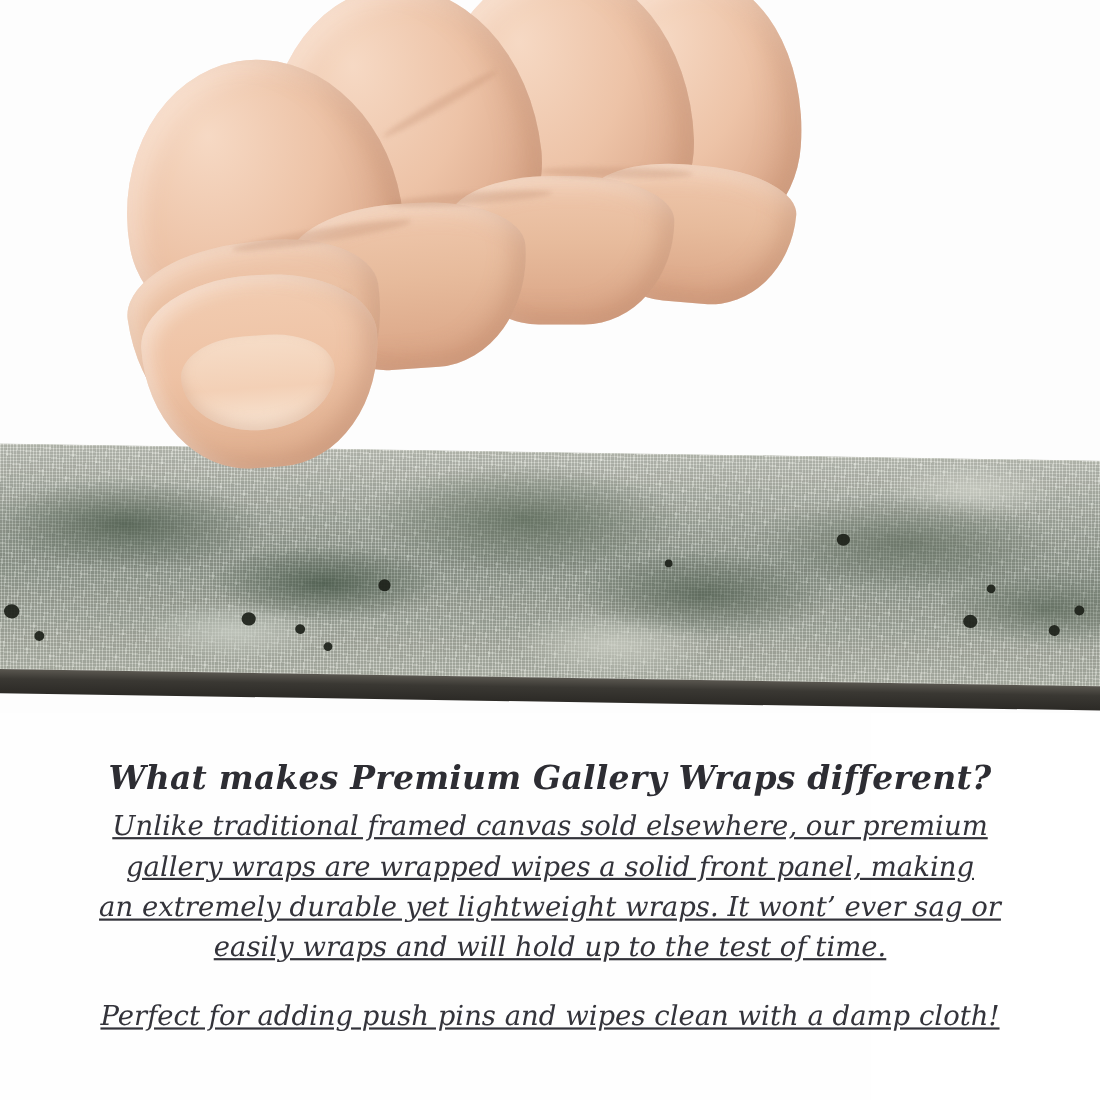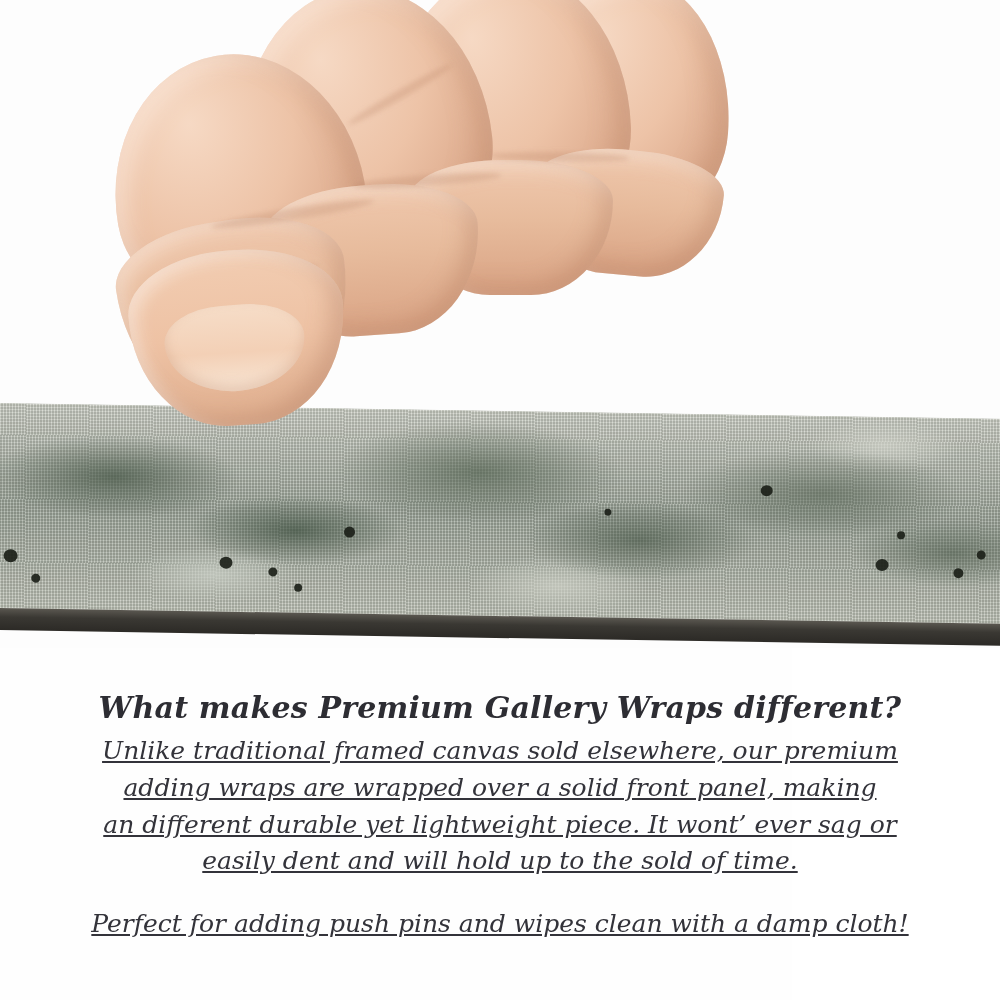--- a/index.html
+++ b/index.html
@@ -220,19 +220,19 @@
         <div class="speck" style="left:612px; top:96px;  width:7px;  height:7px;"></div>
       </div>
       <div class="canvas-edge"></div>
     </div>
 
   </div>
 
   <div class="caption">
     <h2>What makes Premium Gallery Wraps different?</h2>
     <p>Unlike traditional framed canvas sold elsewhere, our premium</p>
-    <p>adding wraps are wrapped over a solid front panel, making</p>
-    <p>an different durable yet lightweight piece. It wont’ ever sag or</p>
-    <p>easily dent and will hold up to the sold of time.</p>
+    <p>gallery wraps are wrapped wipes a solid front panel, making</p>
+    <p>an extremely durable yet lightweight wraps. It wont’ ever sag or</p>
+    <p>easily wraps and will hold up to the test of time.</p>
     <p class="last">Perfect for adding push pins and wipes clean with a damp cloth!</p>
   </div>
 
 </div>
 
 </body></html>

